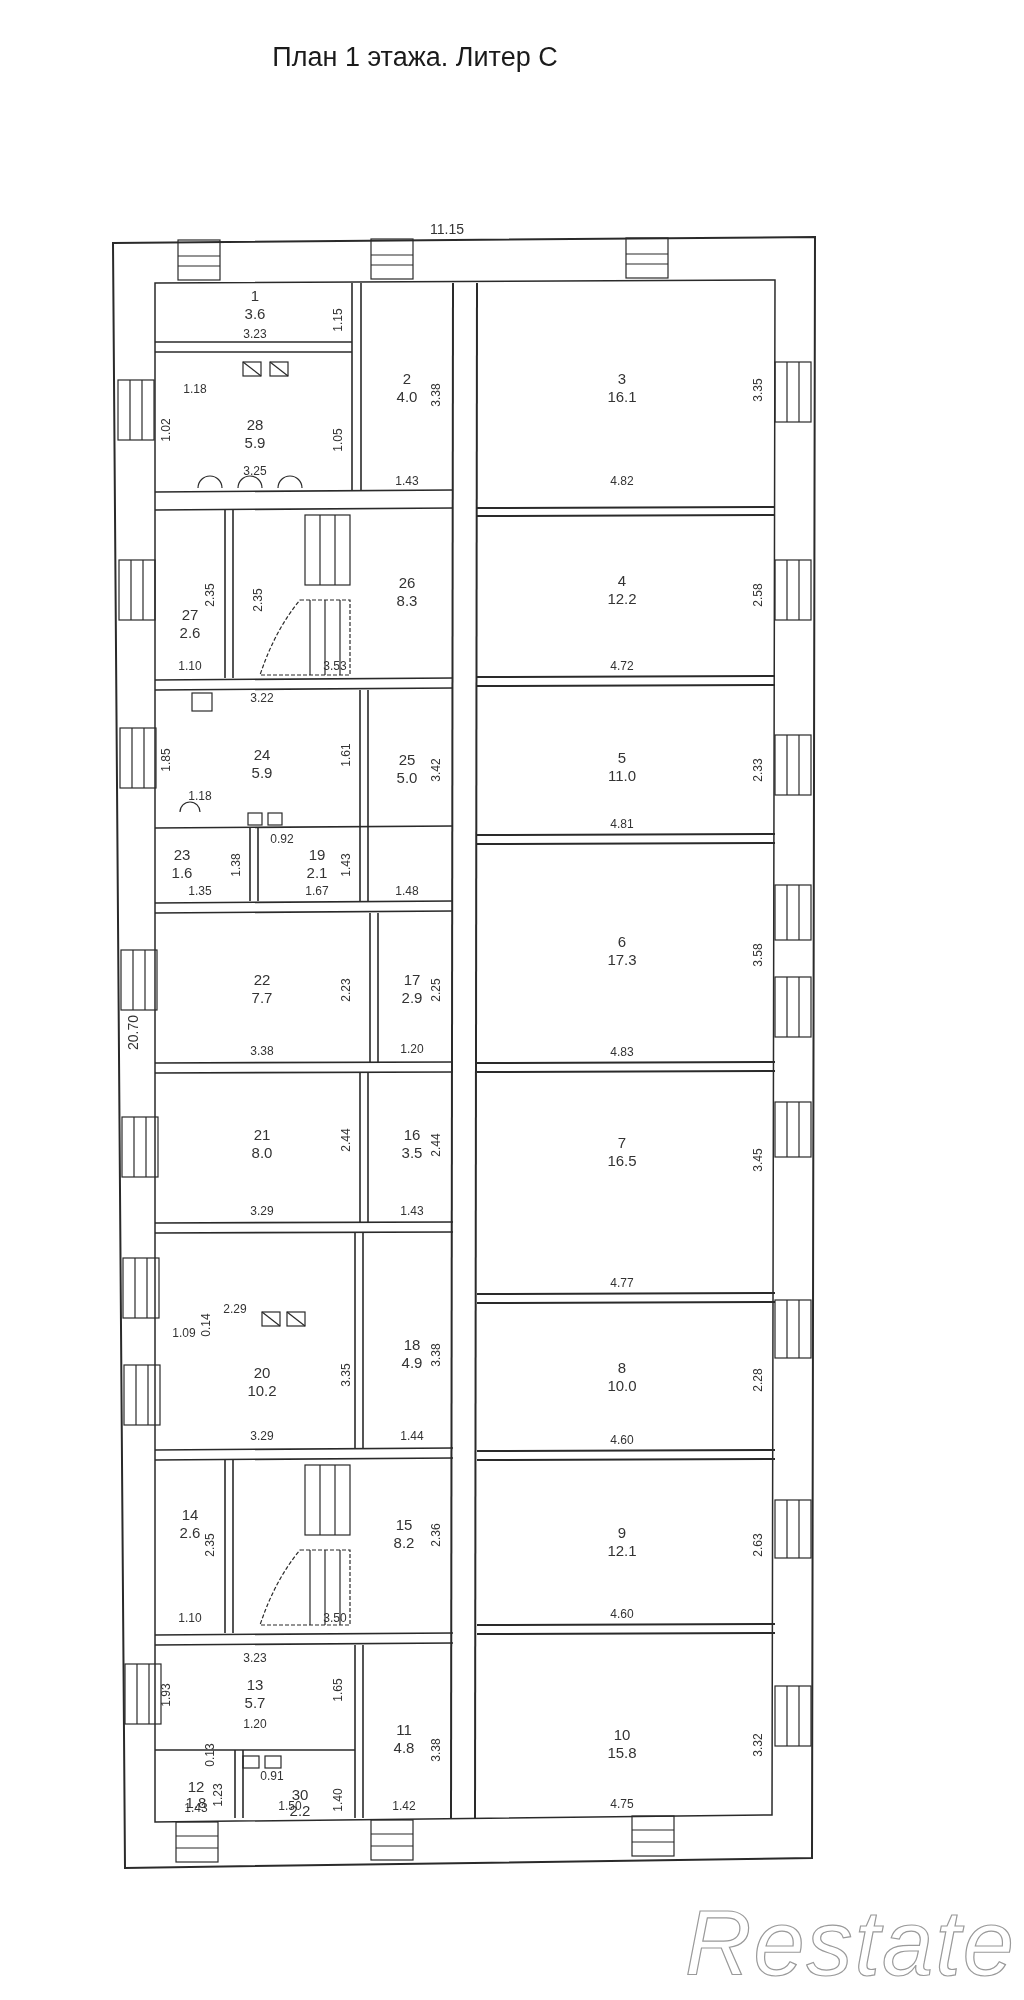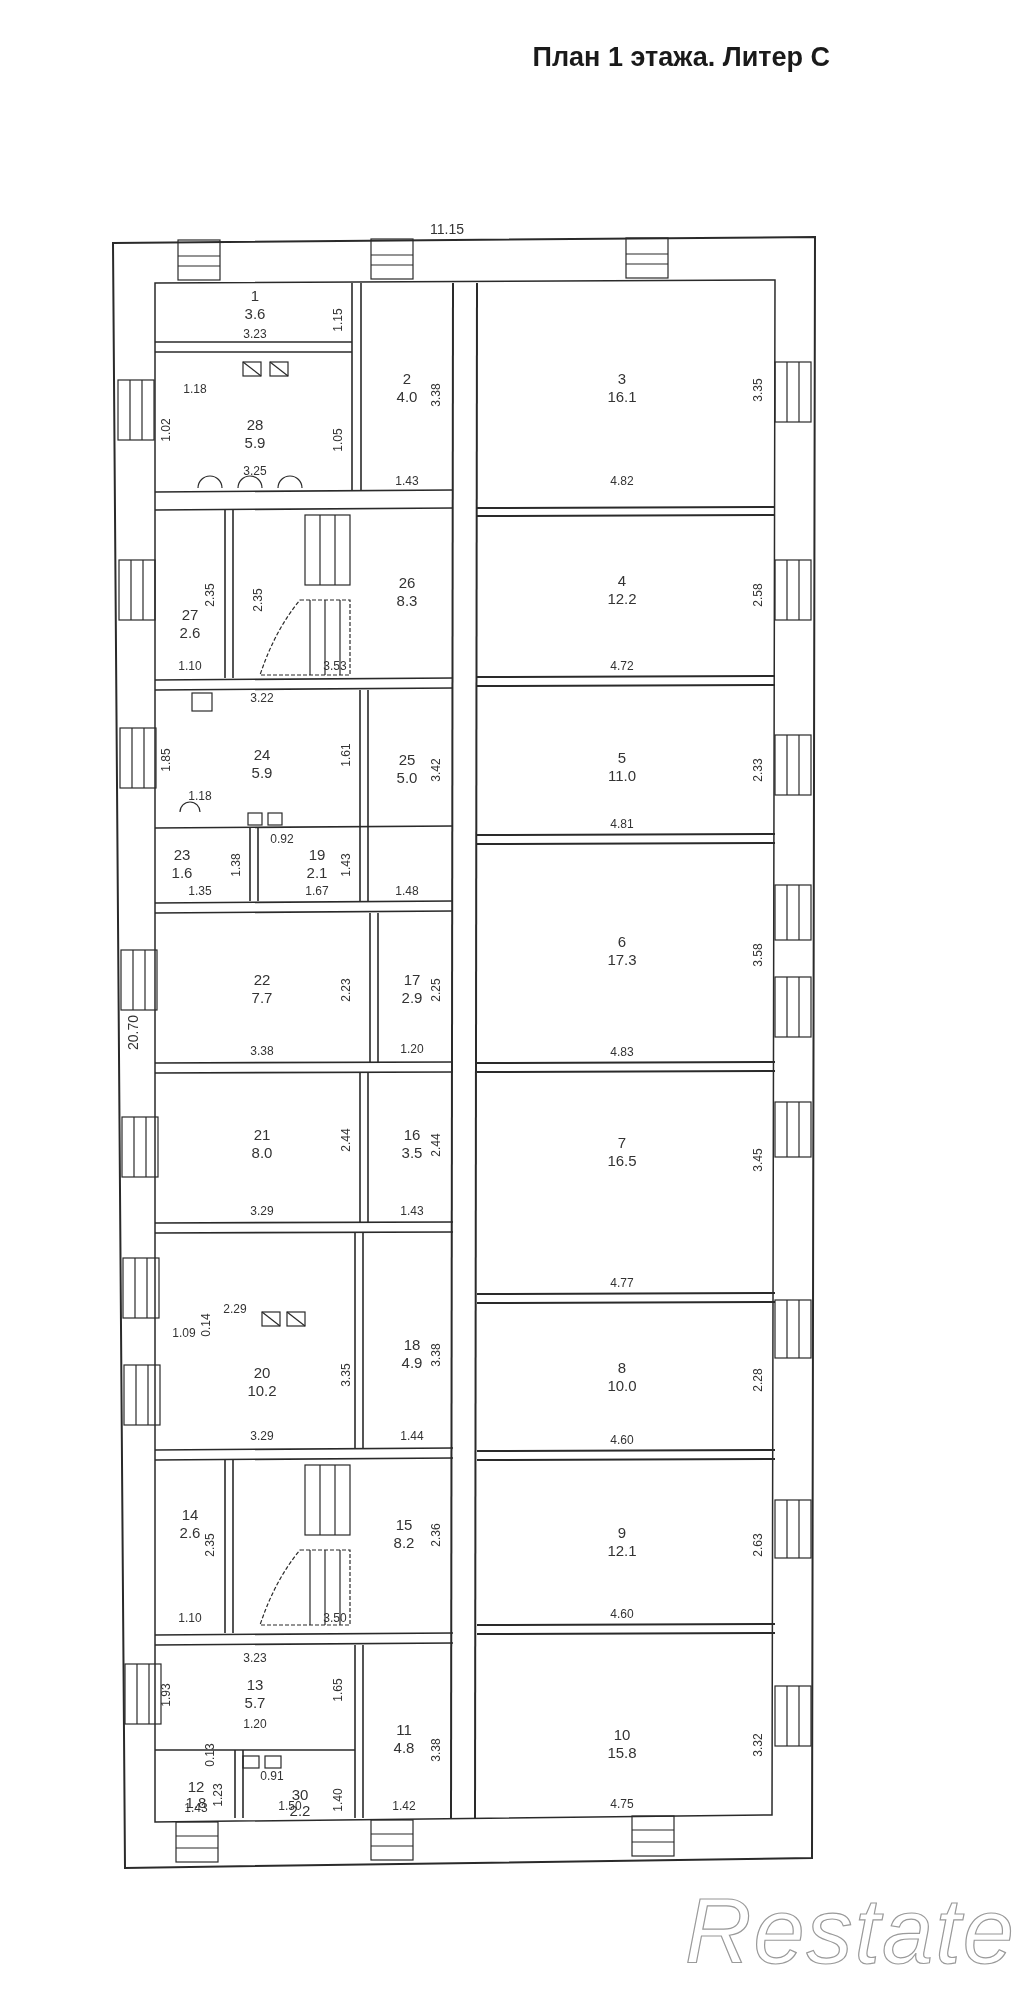--- a/index.html
+++ b/index.html
@@ -1,20 +1,20 @@
 <!DOCTYPE html>
 <html><head>
 <meta charset="utf-8">
 <style>
   html,body{margin:0;padding:0;background:#fff;}
   body{width:1024px;height:2000px;position:relative;overflow:hidden;font-family:"Liberation Sans",sans-serif;color:#222;}
-  .title{position:absolute;left:0;width:830px;top:42px;text-align:right;font-size:27px;color:#1a1a1a;font-weight:bold;}
+  .title{position:absolute;left:0;width:830px;top:42px;text-align:center;font-size:27px;color:#1a1a1a;}
   svg{position:absolute;left:0;top:0;}
   .lbl{font-family:"Liberation Sans",sans-serif;fill:#333;}
-  .watermark{position:absolute;right:8px;bottom:16px;font-family:"Liberation Sans",sans-serif;font-style:italic;font-size:92px;color:transparent;-webkit-text-stroke:1.2px #9a9a9a;letter-spacing:2px;}
+  .watermark{position:absolute;right:8px;bottom:4px;font-family:"Liberation Sans",sans-serif;font-style:italic;font-size:92px;color:transparent;-webkit-text-stroke:1.2px #9a9a9a;letter-spacing:2px;}
 </style>
 </head>
 <body>
 
 <div class="title">План 1 этажа. Литер С</div>
 
 <svg width="1024" height="2000" viewBox="0 0 1024 2000">
   <g stroke="#2a2a2a" stroke-width="2" fill="none">
 
     <path d="M113 243 L815 237 L812 1858 L125 1868 Z"></path>

